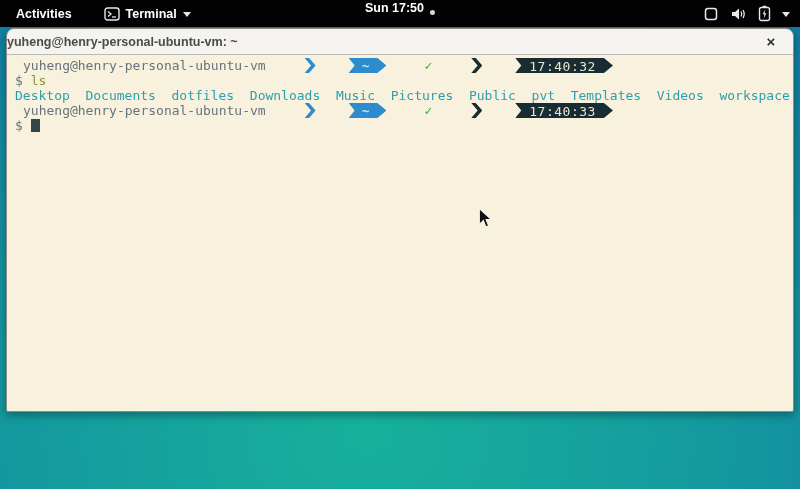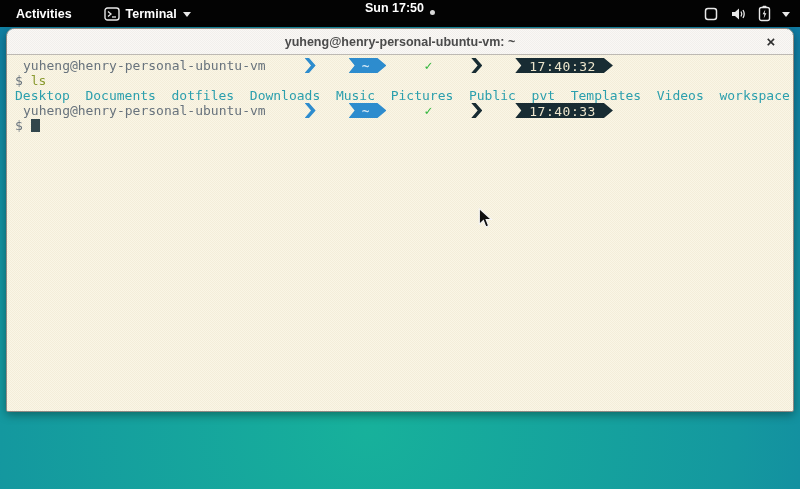--- a/index.html
+++ b/index.html
@@ -47,21 +47,21 @@
     display: flex; flex-direction: column;
   }
   .titlebar {
     height: 26px; flex: 0 0 26px;
     background-color: #f1efec;
     background-image:
       linear-gradient(45deg, #faf8f5 25%, transparent 25%, transparent 75%, #faf8f5 75%),
       linear-gradient(45deg, #faf8f5 25%, transparent 25%, transparent 75%, #faf8f5 75%);
     background-position: 0 0, 1px 1px; background-size: 2px 2px;
     border-bottom: 1px solid #bdb9b3;
-    display: flex; align-items: center; justify-content: center;
+    display: flex; align-items: center; 
     position: relative;
     font-size: 12.5px; font-weight: bold; color: #4b4b4b;
   }
   .close-btn {
     position: absolute; right: 13px; top: 50%; transform: translateY(-50%);
     font-size: 15px; font-weight: bold; color: #2f2f2f;
     width: 18px; height: 18px; line-height: 17px; text-align: center;
     cursor: pointer;
   }
   .term {

